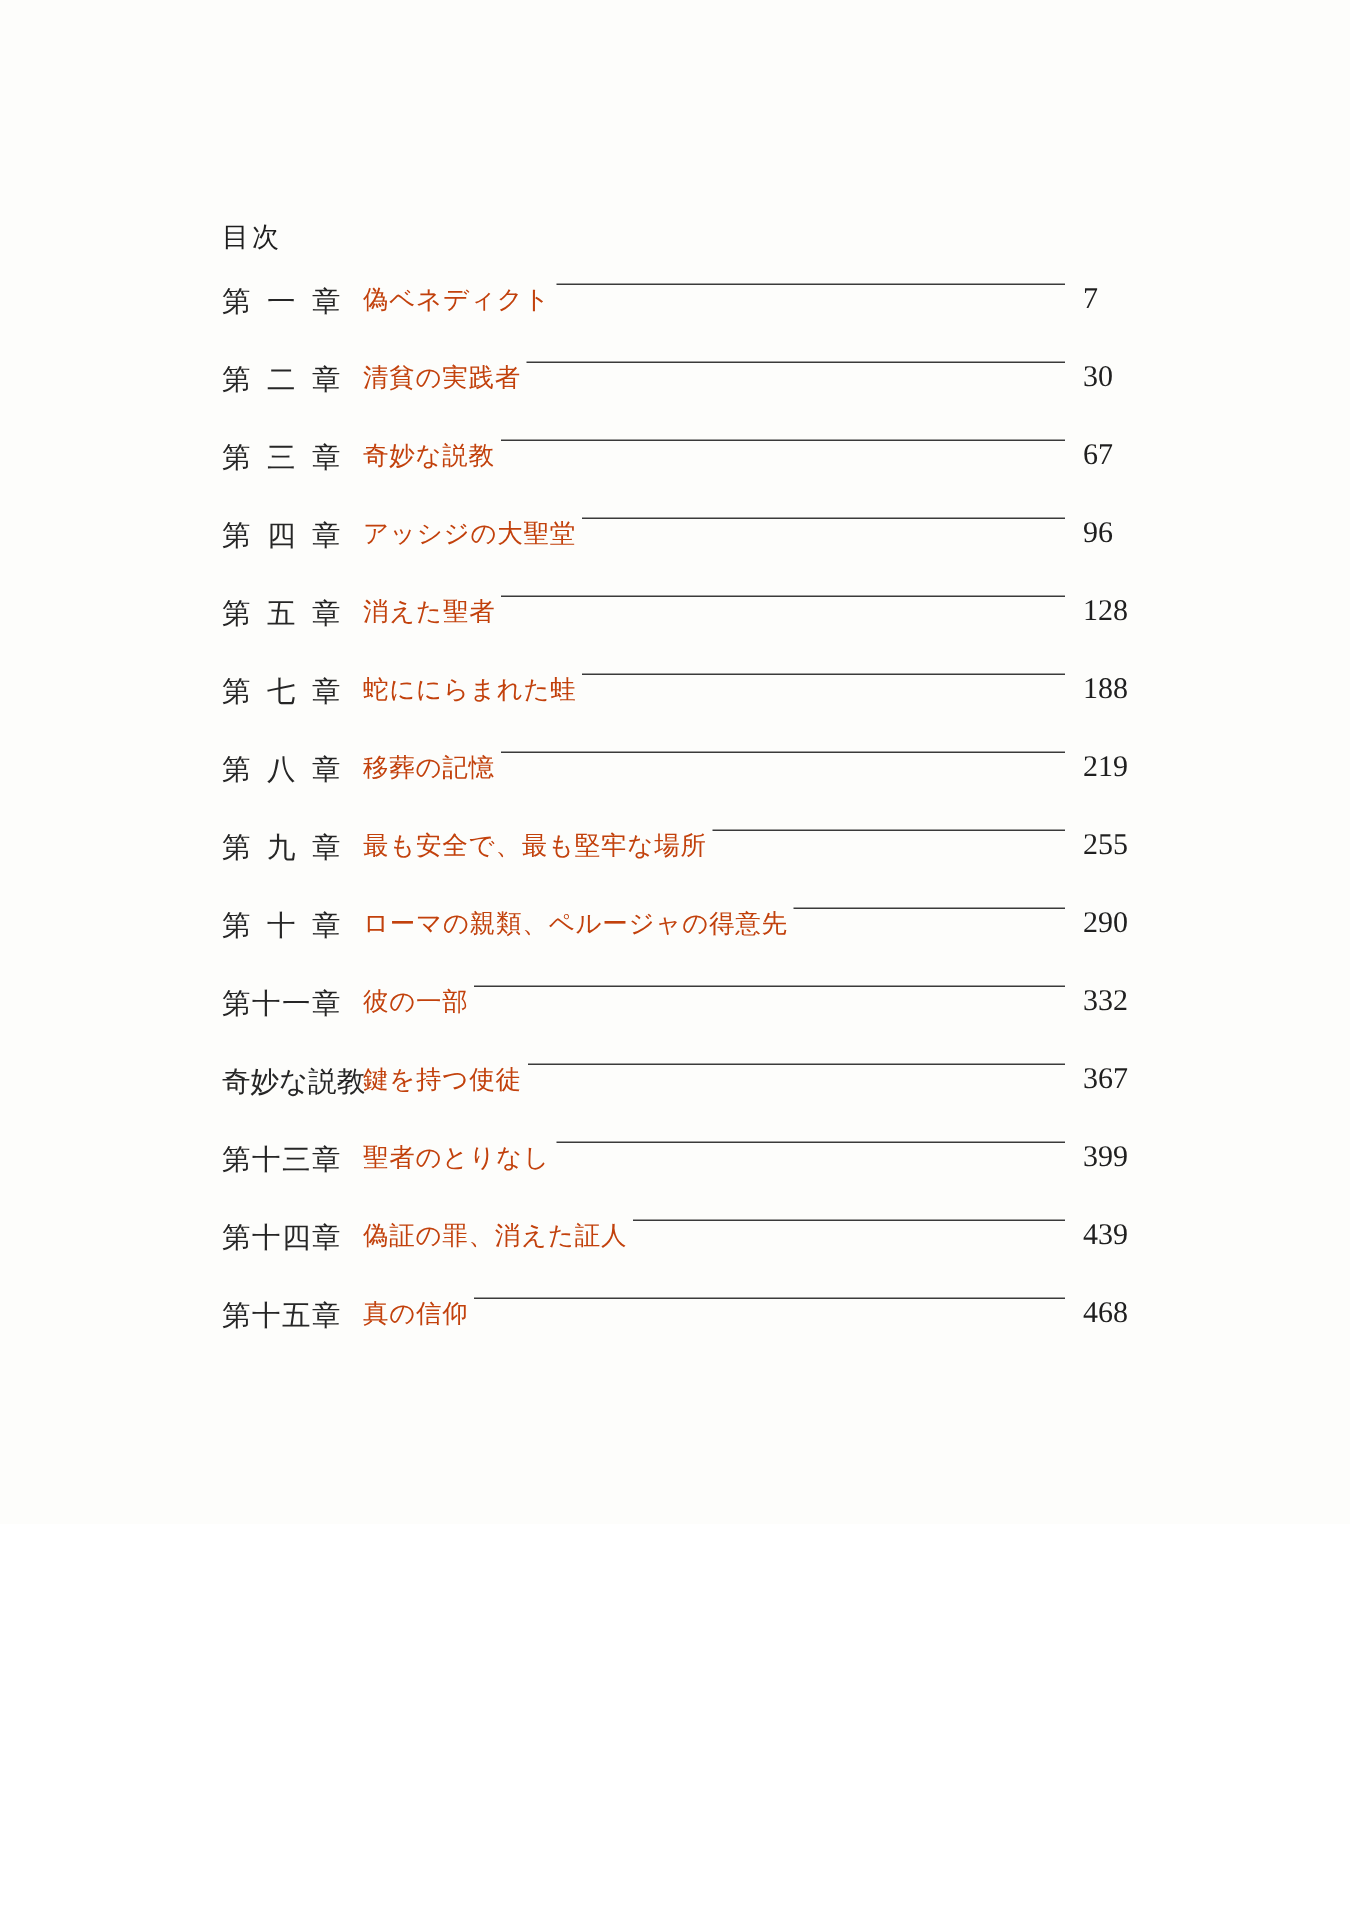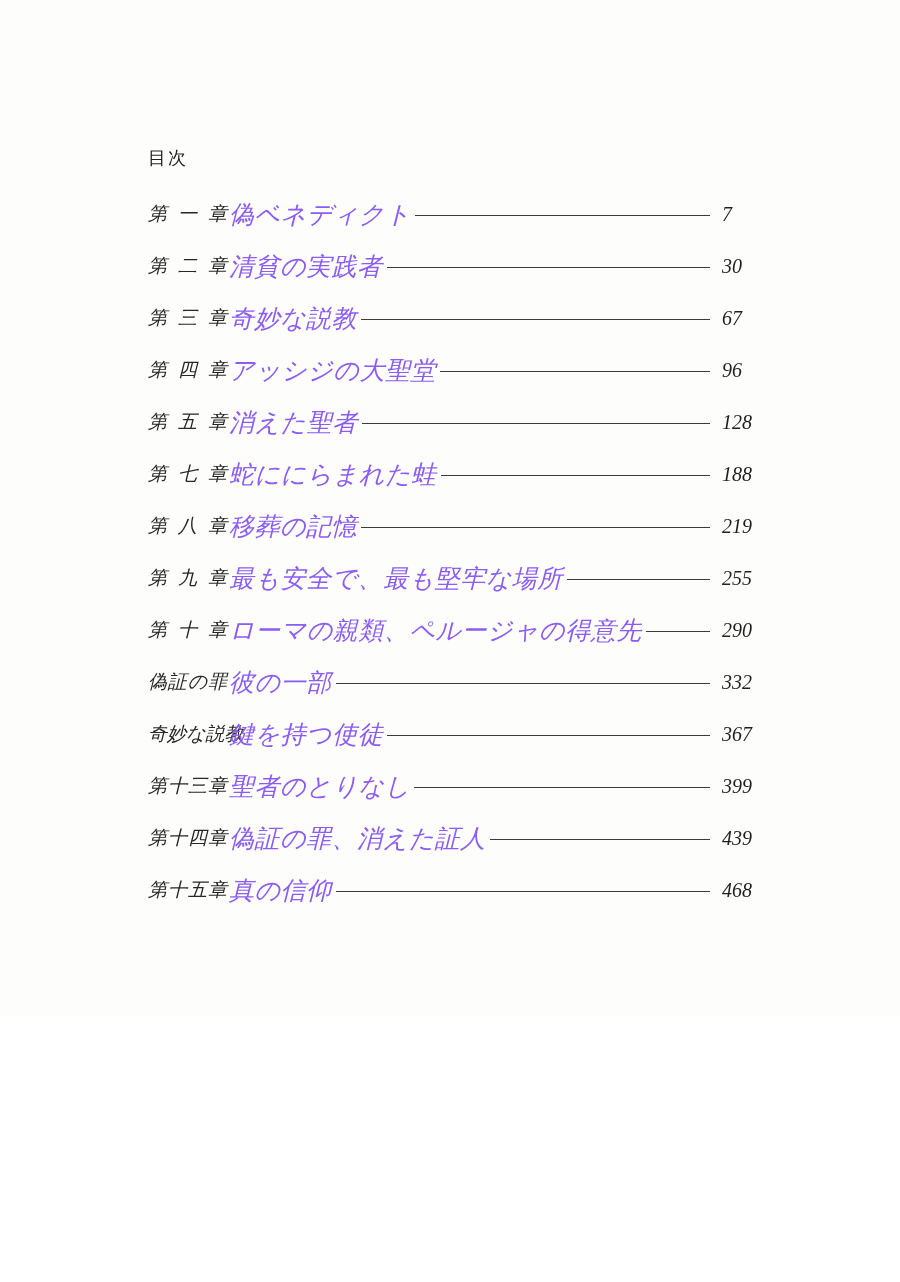--- a/index.html
+++ b/index.html
@@ -26,39 +26,37 @@
   }
   .toc {
     position: absolute;
     left: 148px;
     top: 188px;
     width: 610px;
   }
   .row {
     height: 52px;
     display: flex;
-    align-items: center;
-    font-style: italic;
   }
   .label {
     flex: none;
     width: 79px;
     font-size: 19px;
     text-align: justify;
     text-align-last: justify;
     color: #262626;
     white-space: nowrap;
   }
   .title {
     flex: none;
-    margin-left: 2px;
-    font-size: 25px;
+    margin-left: 15px;
+    font-size: 17px;
     letter-spacing: 0.5px;
     white-space: nowrap;
-    color: #8b5cf6;
+    color: #c2410c;
   }
   .leader {
     flex: 1 1 auto;
     height: 0;
     border-top: 1.6px solid #3a3a3a;
     margin-left: 4px;
     margin-right: 12px;
     transform: translateY(1px);
     min-width: 10px;
   }
@@ -135,21 +133,21 @@
   </div>
 
   <div class="row">
     <span class="label">第 十 章</span>
     <span class="title">ローマの親類、ペルージャの得意先</span>
     <span class="leader"></span>
     <span class="pagenum">290</span>
   </div>
 
   <div class="row">
-    <span class="label">偽証の罪</span>
+    <span class="label">第十一章</span>
     <span class="title">彼の一部</span>
     <span class="leader"></span>
     <span class="pagenum">332</span>
   </div>
 
   <div class="row">
     <span class="label">奇妙な説教</span>
     <span class="title">鍵を持つ使徒</span>
     <span class="leader"></span>
     <span class="pagenum">367</span>

